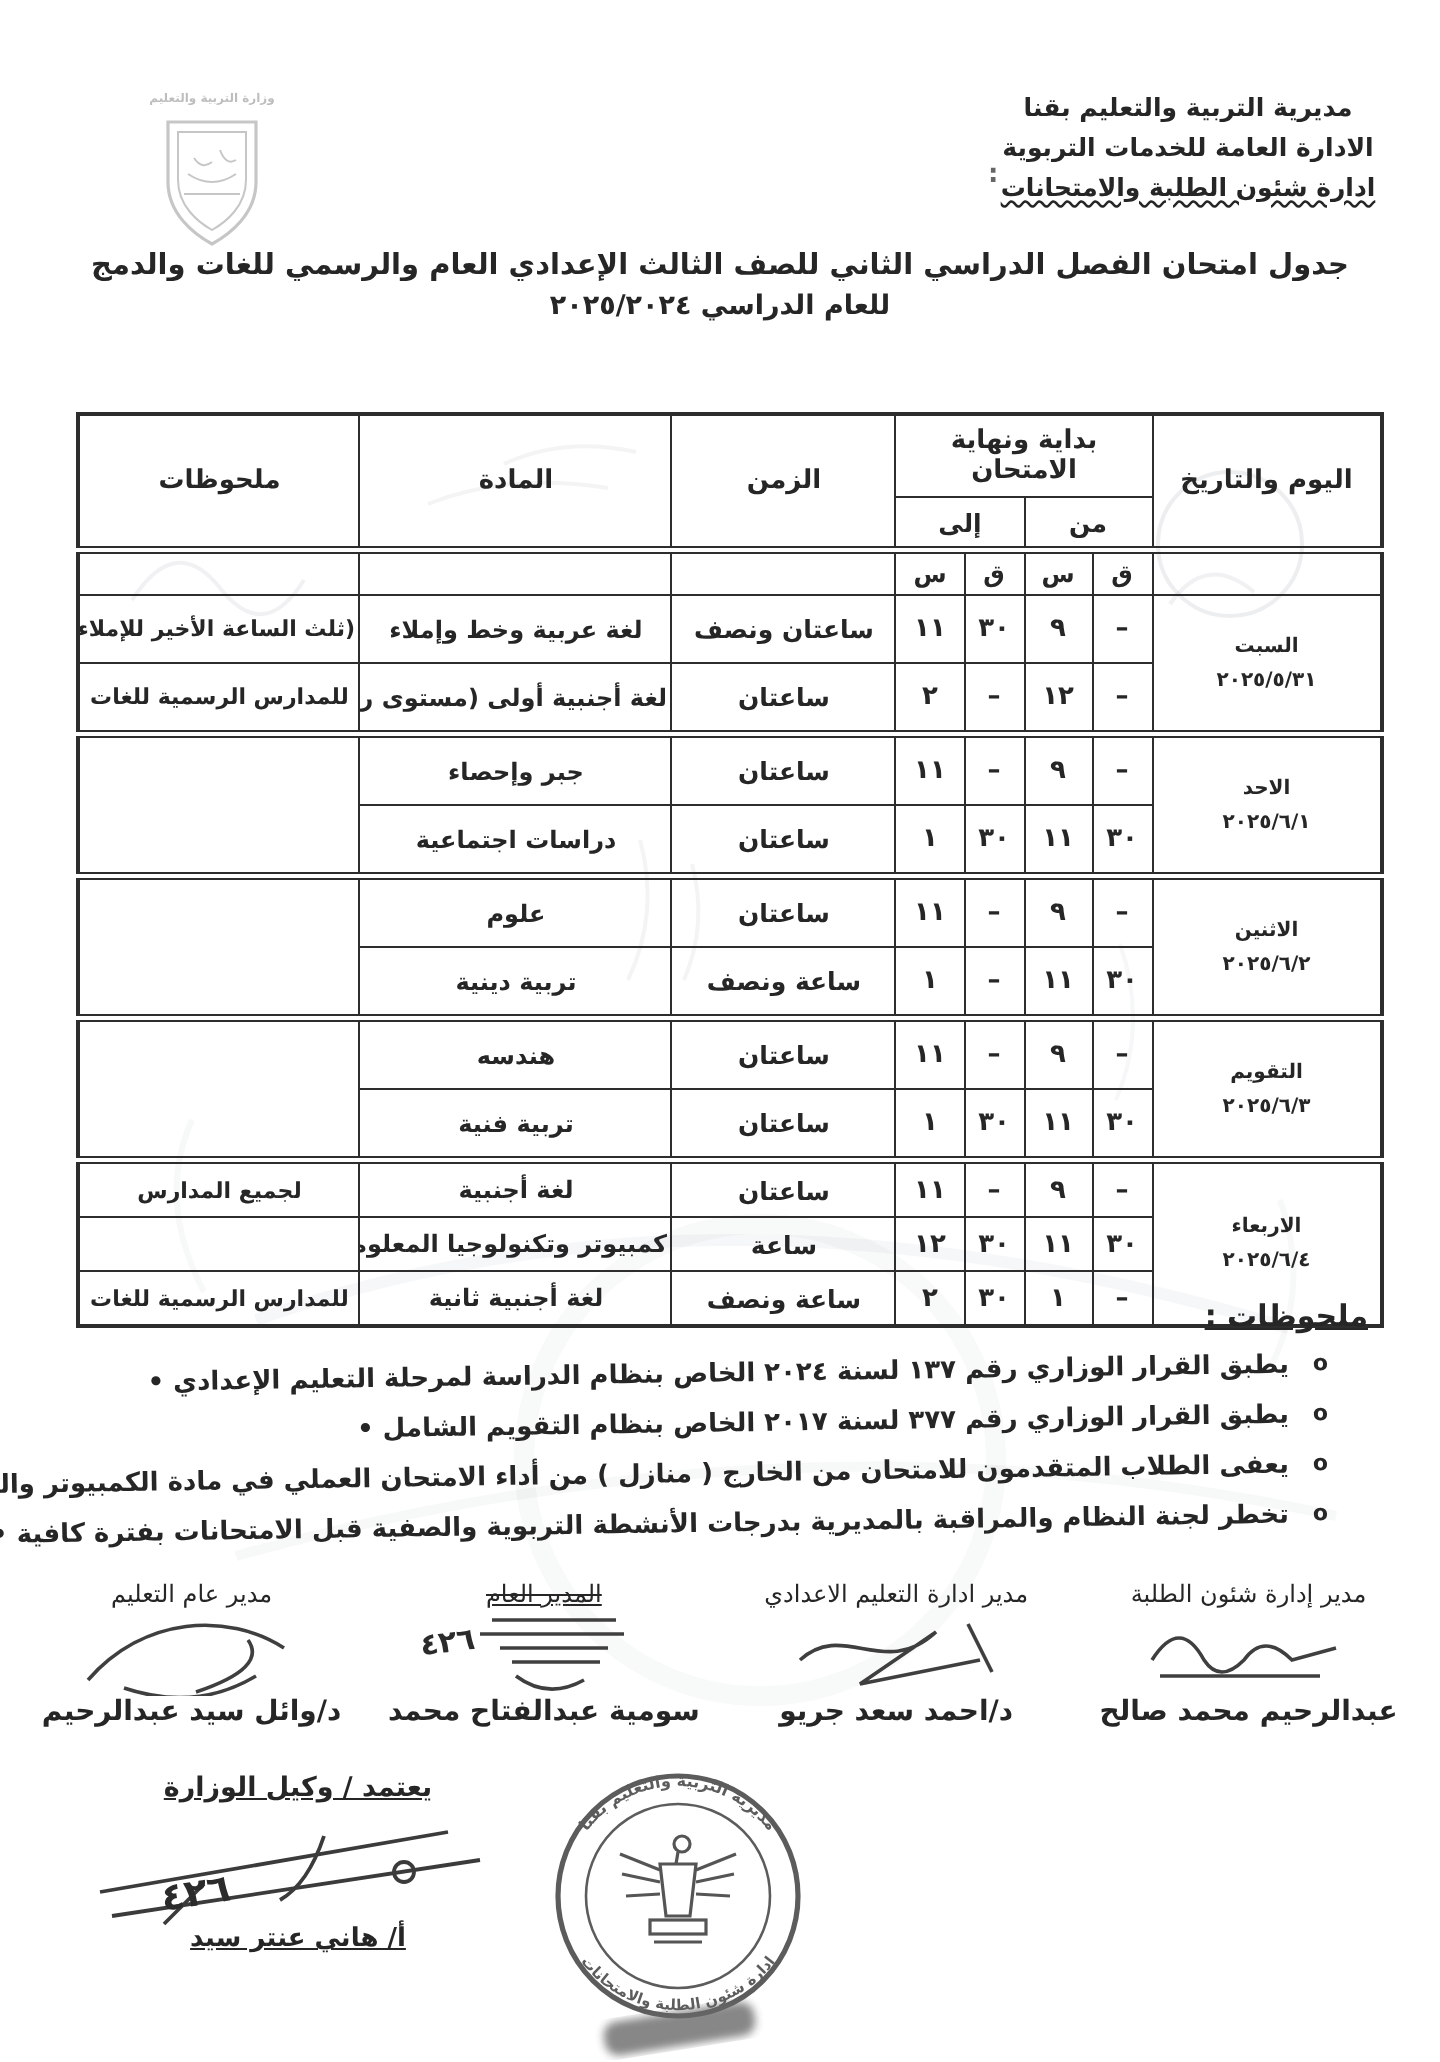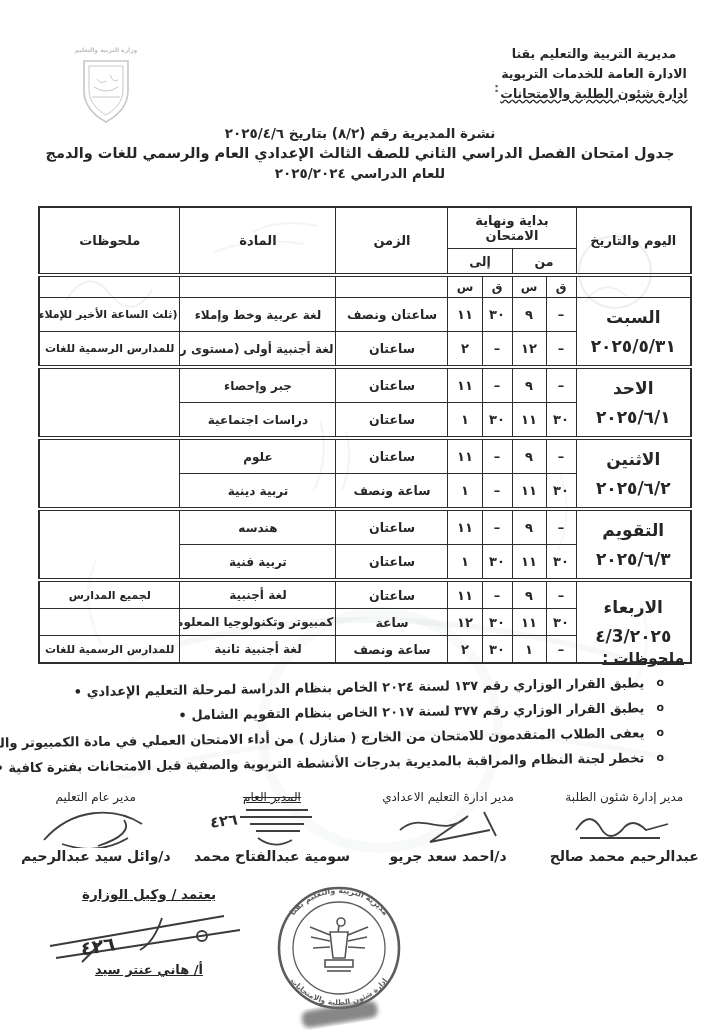--- a/index.html
+++ b/index.html
@@ -33,21 +33,21 @@
     border-collapse:collapse; table-layout:fixed; border:2.5px solid #2d2d2d;}
   table.exam th, table.exam td{
     border:1.5px solid #2d2d2d; text-align:center; vertical-align:middle;
     font-weight:bold; padding:0 2px; overflow:hidden;}
   tr.h1 th{height:40px; font-size:13px;}
   tr.h2 th{height:24px; font-size:12.5px;}
   tr.units td{height:20px; font-size:12px; border-top:4px double #2d2d2d;}
   tr.drow td{height:33px;}
   tr.wrow td{height:26px;}
   tr.bs td{border-top:4px double #2d2d2d;}
-  td.day{font-size:17px; line-height:1.7;}
+  td.day{font-size:10px; line-height:1.7;}
   td.num{font-size:13px;}
   td.dur{font-size:12.5px;}
   td.subj{font-size:12px; white-space:nowrap;}
   td.note{font-size:11px; white-space:nowrap;}
 
   
   .notes{position:absolute; top:648px; right:32px; left:22px;}
   .notes-title{display:inline-block; font-size:15px; font-weight:bold;
     text-decoration:underline; margin:0 4px 8px 0;}
   .note-line{font-size:13px; font-weight:bold; margin:0 24px 10px 0;
@@ -108,21 +108,20 @@
         <g stroke="#8a8a8a" fill="none" stroke-width="1.6" opacity=".8">
           <path d="M14 8 h44 v30 c0 16 -13 26 -22 31 c-9 -5 -22 -15 -22 -31 z"></path>
           <path d="M19 13 h34 v24 c0 13 -10 21 -17 25 c-7 -4 -17 -12 -17 -25 z" stroke-width="1"></path>
           <path d="M24 34 q12 8 24 0 M27 26 q4 6 9 2 M40 22 q3 8 8 5" stroke-width="1"></path>
           <path d="M22 44 h28" stroke-width="1"></path>
         </g>
       </svg>
     </div>
 
     <div class="titles">
-      <div class="t1">نشرة المديرية رقم (٨/٢) بتاريخ ٢٠٢٥/٤/٦</div>
       <div class="t2">جدول امتحان الفصل الدراسي الثاني للصف الثالث الإعدادي العام والرسمي للغات والدمج</div>
       <div class="t3">للعام الدراسي ٢٠٢٥/٢٠٢٤</div>
     </div>
 
     <table class="exam" dir="rtl">
       <colgroup>
         <col style="width:115px">
           <col style="width:30px">
           <col style="width:34px">
         <col style="width:30px">
@@ -239,21 +238,21 @@
         <td class="num">١١</td>
         <td class="num">٣٠</td>
         <td class="num">١</td>
         <td class="dur">ساعتان</td>
         <td class="subj">تربية فنية</td>
       </tr>
 
       <tr class="wrow bs">
         <td class="day" rowspan="3">
           <div>الاربعاء</div>
-          <div>٢٠٢٥/3/٤</div>
+          <div>٢٠٢٥/٦/٤</div>
         </td>
         <td class="num">–</td>
         <td class="num">٩</td>
         <td class="num">–</td>
         <td class="num">١١</td>
         <td class="dur">ساعتان</td>
         <td class="subj">لغة أجنبية</td>
         <td class="note">لجميع المدارس</td>
       </tr>
       <tr class="wrow">

